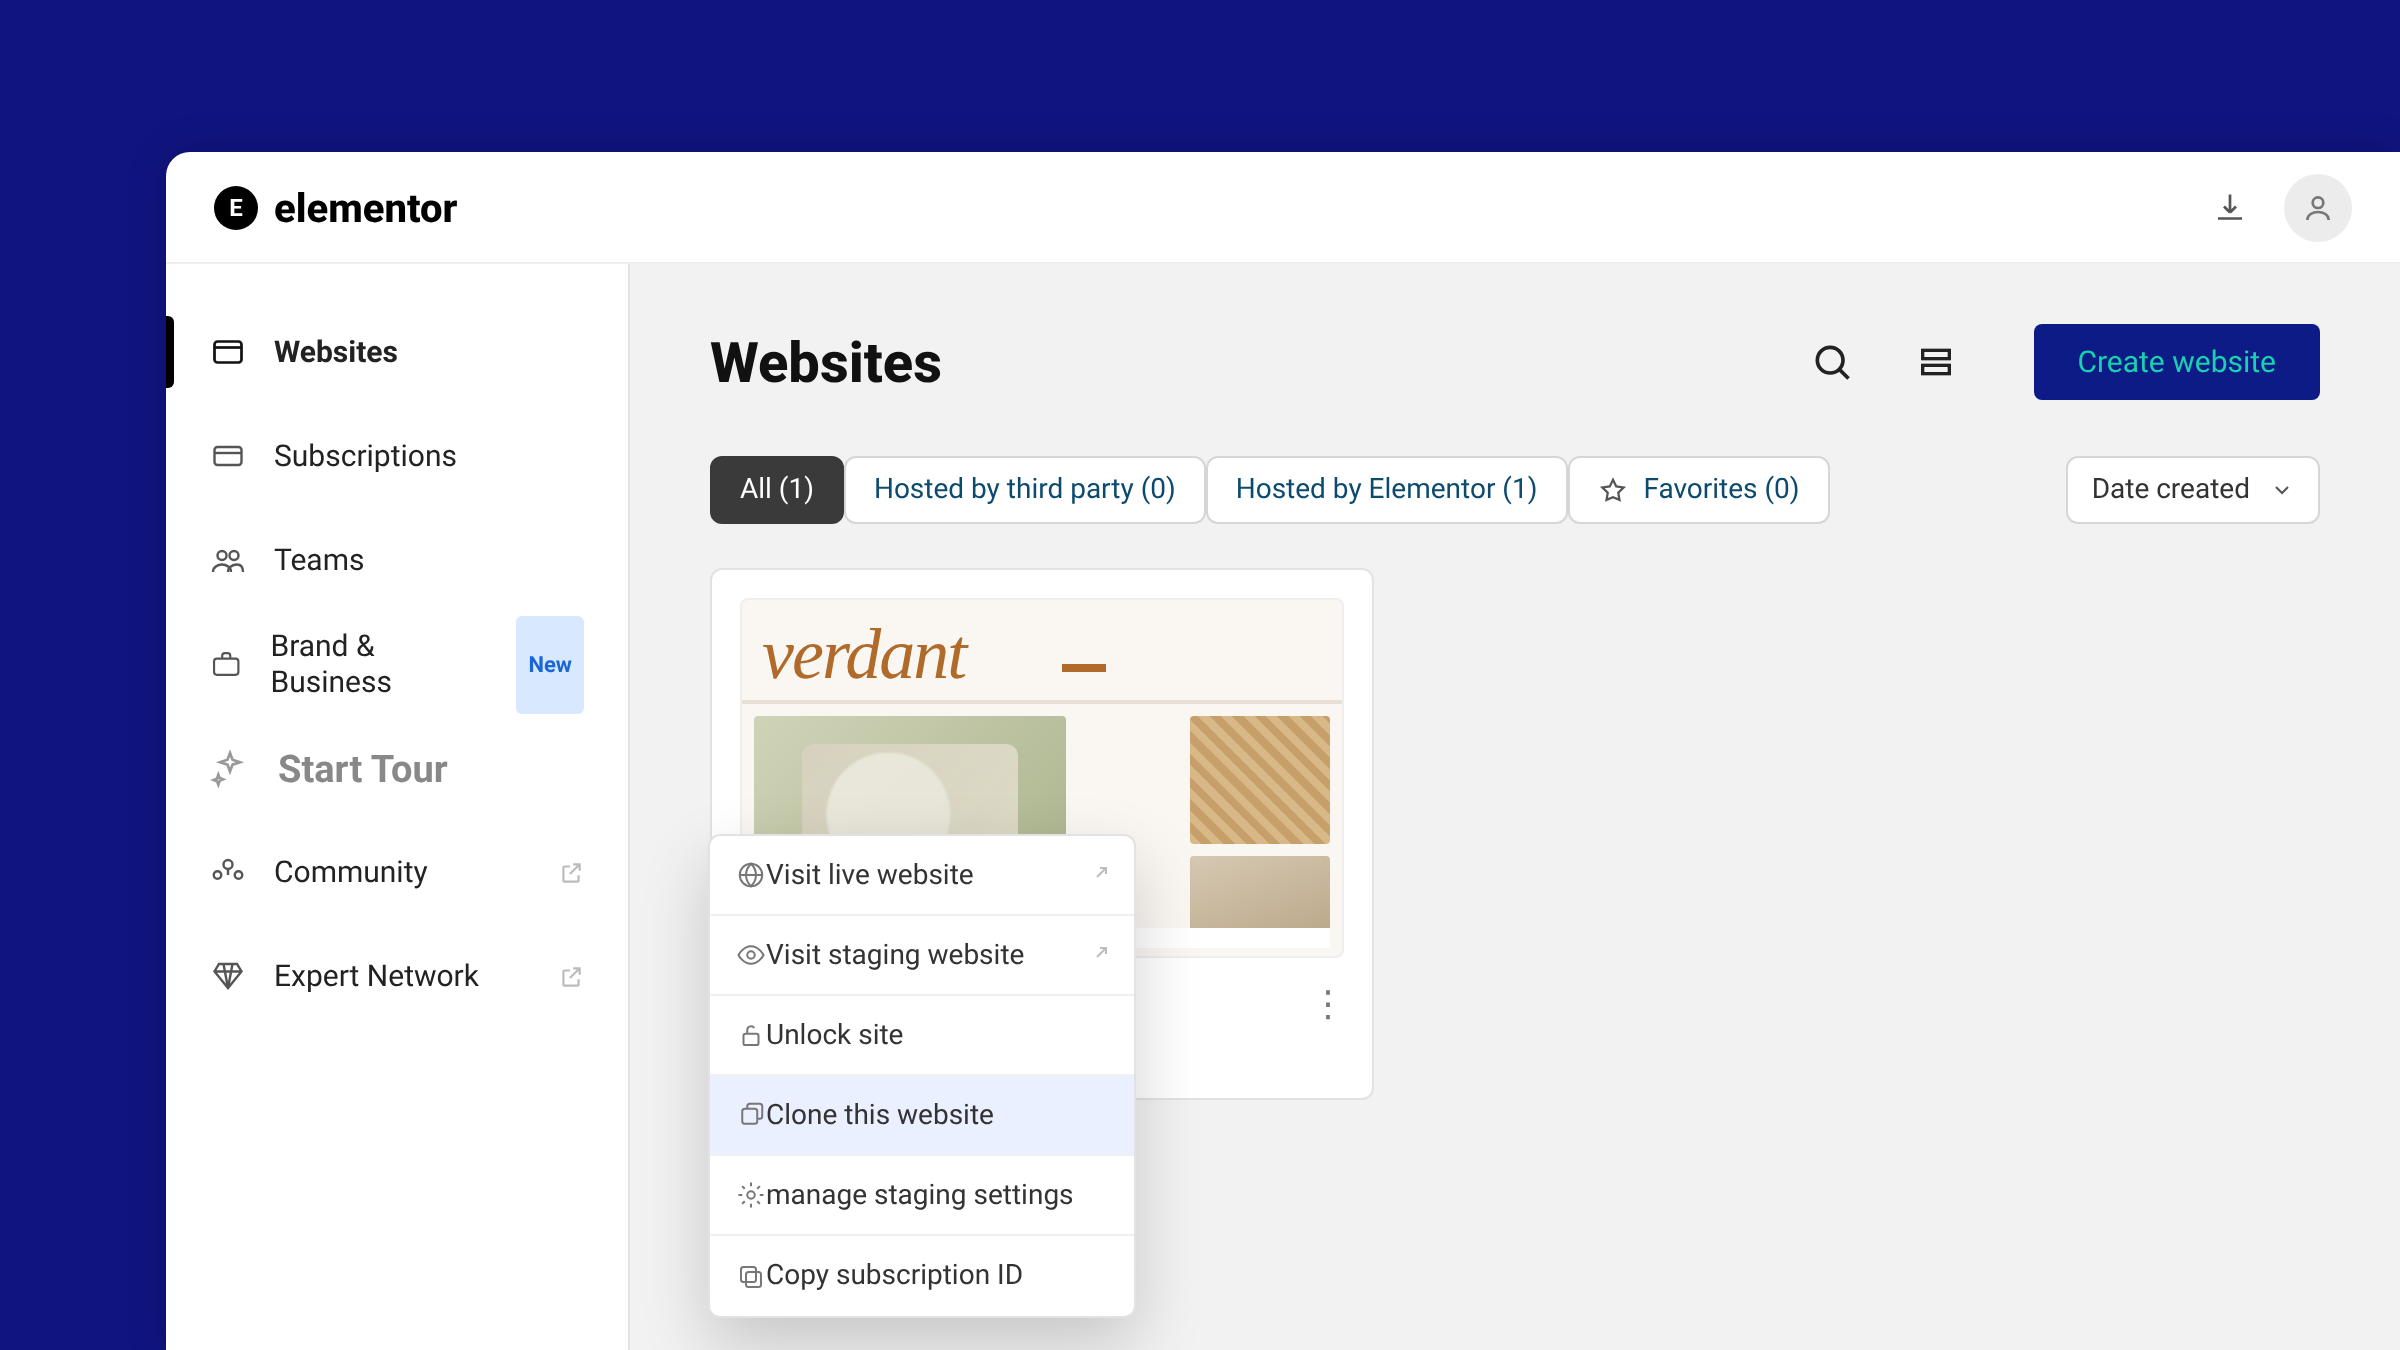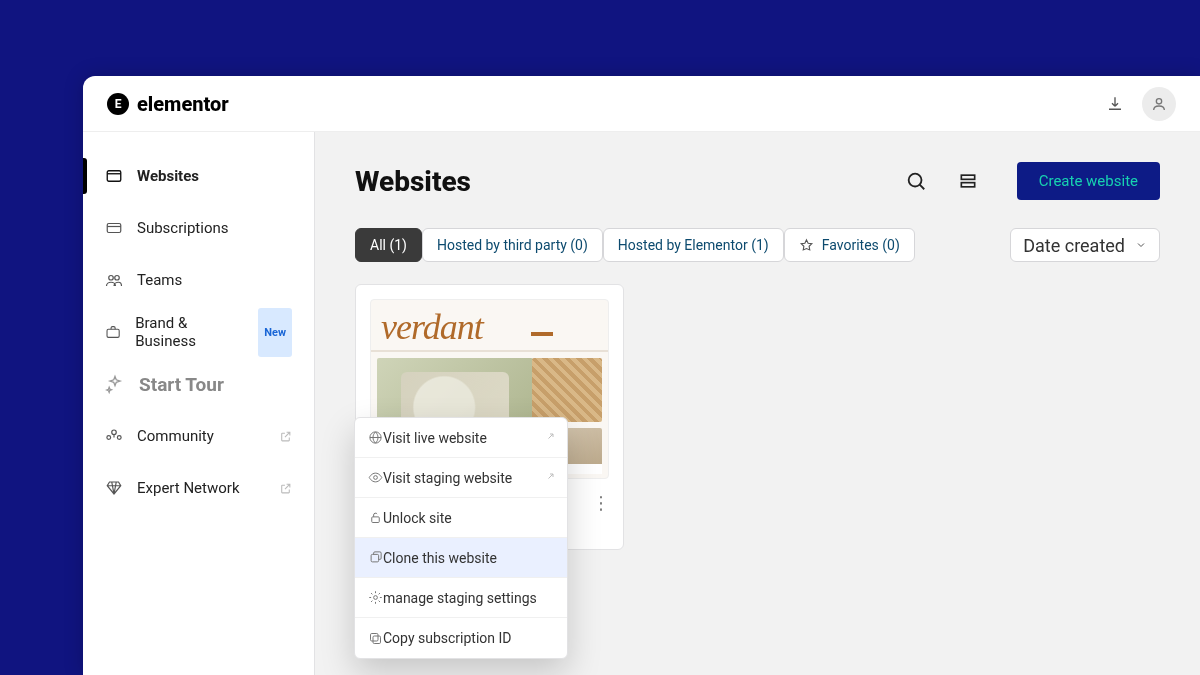--- a/index.html
+++ b/index.html
@@ -38,23 +38,23 @@
   .page-head{display:flex;align-items:center;gap:18px}
   .page-title{font-size:28px;font-weight:800;color:#111;margin:0}
   .head-spacer{flex:1}
   .tool-ico{width:22px;height:22px;color:#333;display:flex;align-items:center;justify-content:center;cursor:pointer}
   .create-btn{background:var(--primary);color:var(--primary-text);border:none;height:38px;padding:0 22px;font-size:15px;font-weight:400;border-radius:4px;cursor:pointer}
   
   .filters{display:flex;align-items:center;margin-top:28px}
   .pill{border:1px solid var(--pill-border);background:#fff;color:#0c4a6e;font-size:14px;height:34px;padding:0 14px;border-radius:6px;display:flex;align-items:center;gap:8px;cursor:pointer}
   .pill.active{background:#3a3a3a;color:#fff;border-color:#3a3a3a}
   .filters-spacer{flex:1}
-  .sort-pill{border:1px solid var(--pill-border);background:#fff;color:#333;font-size:18px;height:34px;padding:0 12px;border-radius:6px;display:flex;align-items:center;gap:10px;cursor:pointer}
-  
-  .card{width:269px;background:#fff;border:1px solid var(--border);border-radius:6px;margin-top:22px;padding:14px;position:relative}
+  .sort-pill{border:1px solid var(--pill-border);background:#fff;color:#333;font-size:14px;height:34px;padding:0 12px;border-radius:6px;display:flex;align-items:center;gap:10px;cursor:pointer}
+  
+  .card{width:332px;background:#fff;border:1px solid var(--border);border-radius:6px;margin-top:22px;padding:14px;position:relative}
   .thumb{height:180px;border-radius:4px;overflow:hidden;background:#faf7f3;position:relative;border:1px solid #eee}
   .thumb-logo{position:absolute;top:6px;left:10px;font-family:Georgia,'Times New Roman',serif;font-style:italic;font-size:36px;color:#b06a2a;letter-spacing:-1px}
   .thumb-sub{position:absolute;top:32px;left:160px;width:22px;height:4px;background:#b06a2a}
   .thumb-strip{position:absolute;top:50px;left:0;right:0;height:2px;background:#e8e0d6}
   .thumb-img1{position:absolute;top:58px;left:6px;width:156px;height:116px;background:linear-gradient(135deg,#cfd4b8,#a8b088);border-radius:2px}
   .thumb-img1::after{content:"";position:absolute;inset:14px 24px;background:radial-gradient(circle at 40% 40%, #f2efe6 0 36%, transparent 38%),linear-gradient(120deg,#d9d3c2,#e9e3d4);border-radius:6px;opacity:.8}
   .thumb-img2{position:absolute;top:58px;right:6px;width:70px;height:64px;background:repeating-linear-gradient(45deg,#d9b887,#d9b887 4px,#c79f6a 4px,#c79f6a 8px);border-radius:2px}
   .thumb-img3{position:absolute;top:128px;right:6px;width:70px;height:46px;background:linear-gradient(160deg,#d6c8b2,#b8a586);border-radius:2px}
   .thumb-bar{position:absolute;left:6px;right:6px;bottom:4px;height:10px;background:#fff}
   .card-title{font-weight:700;font-size:15px;margin-top:12px;color:#111}

